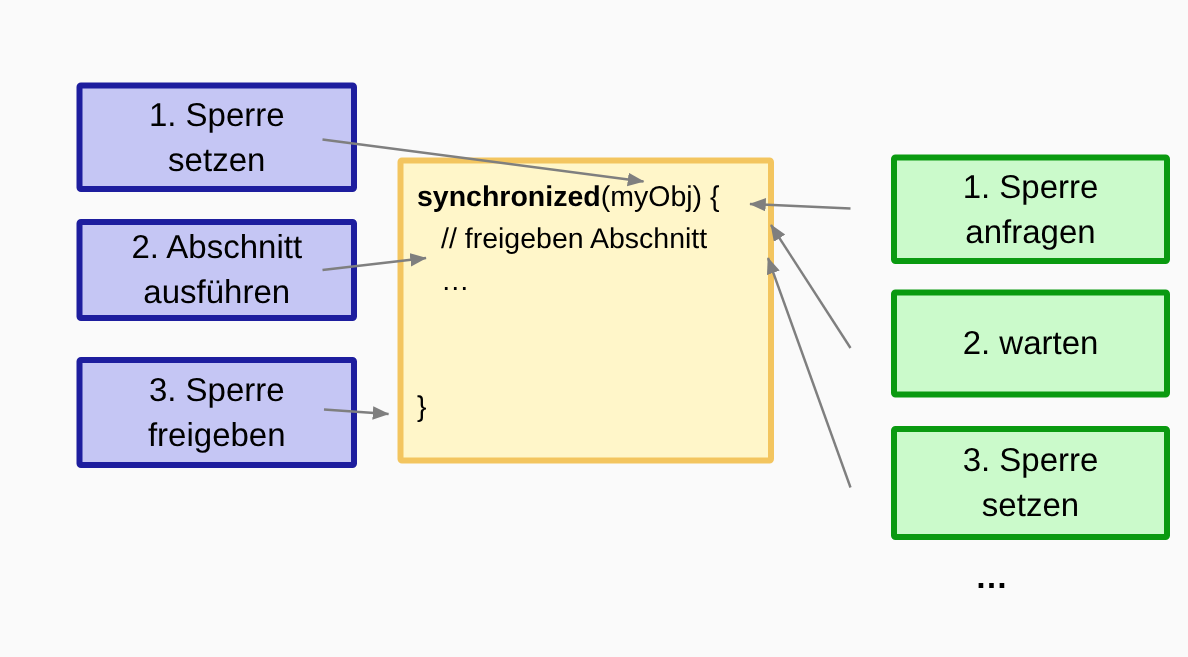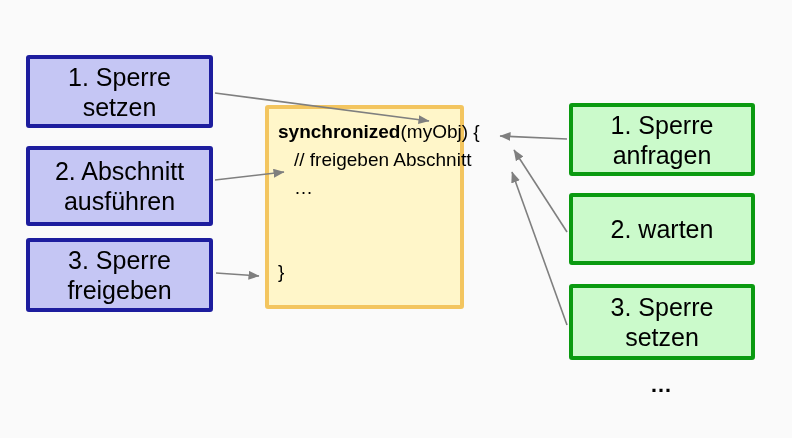--- a/index.html
+++ b/index.html
@@ -25,47 +25,48 @@
     pointer-events: none;
     z-index: 5;
   }
   .box {
     position: absolute;
     box-sizing: border-box;
     display: flex;
     align-items: center;
     justify-content: center;
     text-align: center;
-    font-size: 25px;
+    font-size: 22px;
     line-height: 30px;
     border-radius: 3px;
     z-index: 2;
+    margin-left: 25px;
   }
   .box .box-text {
     white-space: pre-line;
   }
   .purple {
     background: #c5c6f4;
     border: 4px solid #1d1d9e;
   }
   .green {
     background: #cbfacb;
     border: 4px solid #0a9a10;
   }
   #lbox1 { left: 26px;  top: 55px;  width: 187px; height: 73px; }
-  #lbox2 { left: 26px;  top: 146px; width: 187px; height: 80px; }
+  #lbox2 { left: 26px;  top: 146px; width: 187px; height: 68px; }
   #lbox3 { left: 26px;  top: 238px; width: 187px; height: 74px; }
   #rbox1 { left: 569px; top: 103px; width: 186px; height: 73px; }
   #rbox2 { left: 569px; top: 193px; width: 186px; height: 72px; }
   #rbox3 { left: 569px; top: 284px; width: 186px; height: 76px; }
   .codebox {
     position: absolute;
     left: 265px;
     top: 105px;
-    width: 199px;
+    width: 251px;
     height: 204px;
     box-sizing: border-box;
     background: #fff6c9;
     border: 4px solid #f3c55f;
     border-radius: 3px;
     padding: 9px 0 0 9px;
     z-index: 1;
   }
   .code-line {
     font-size: 19px;

